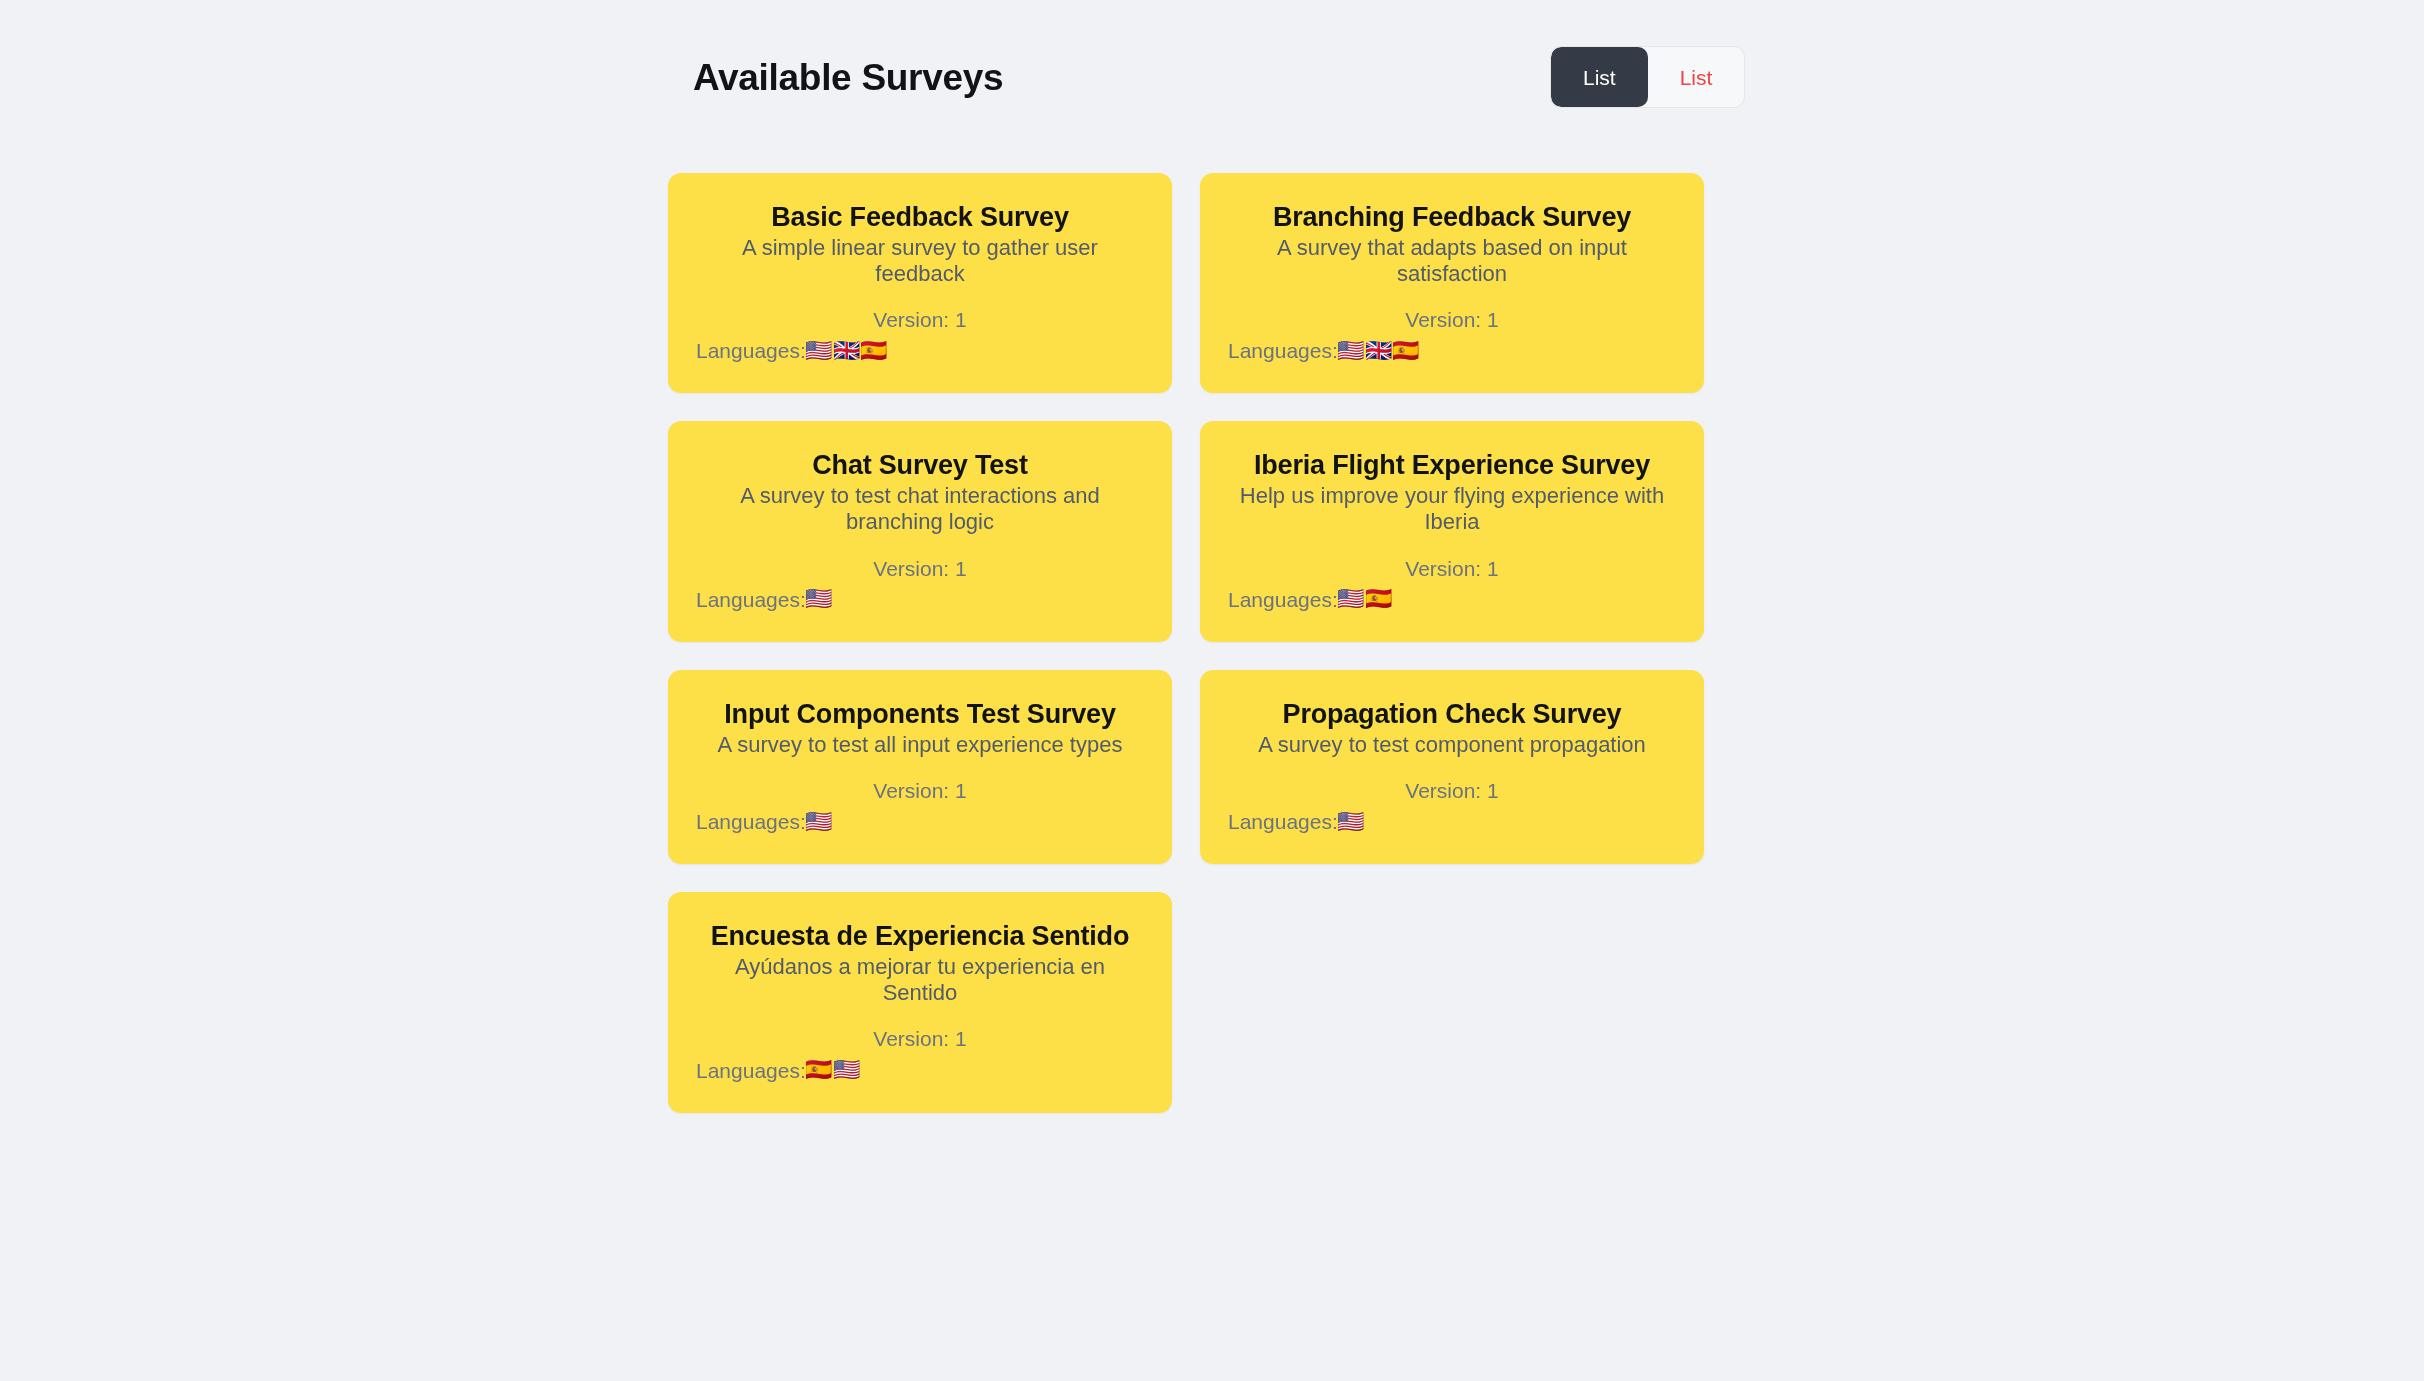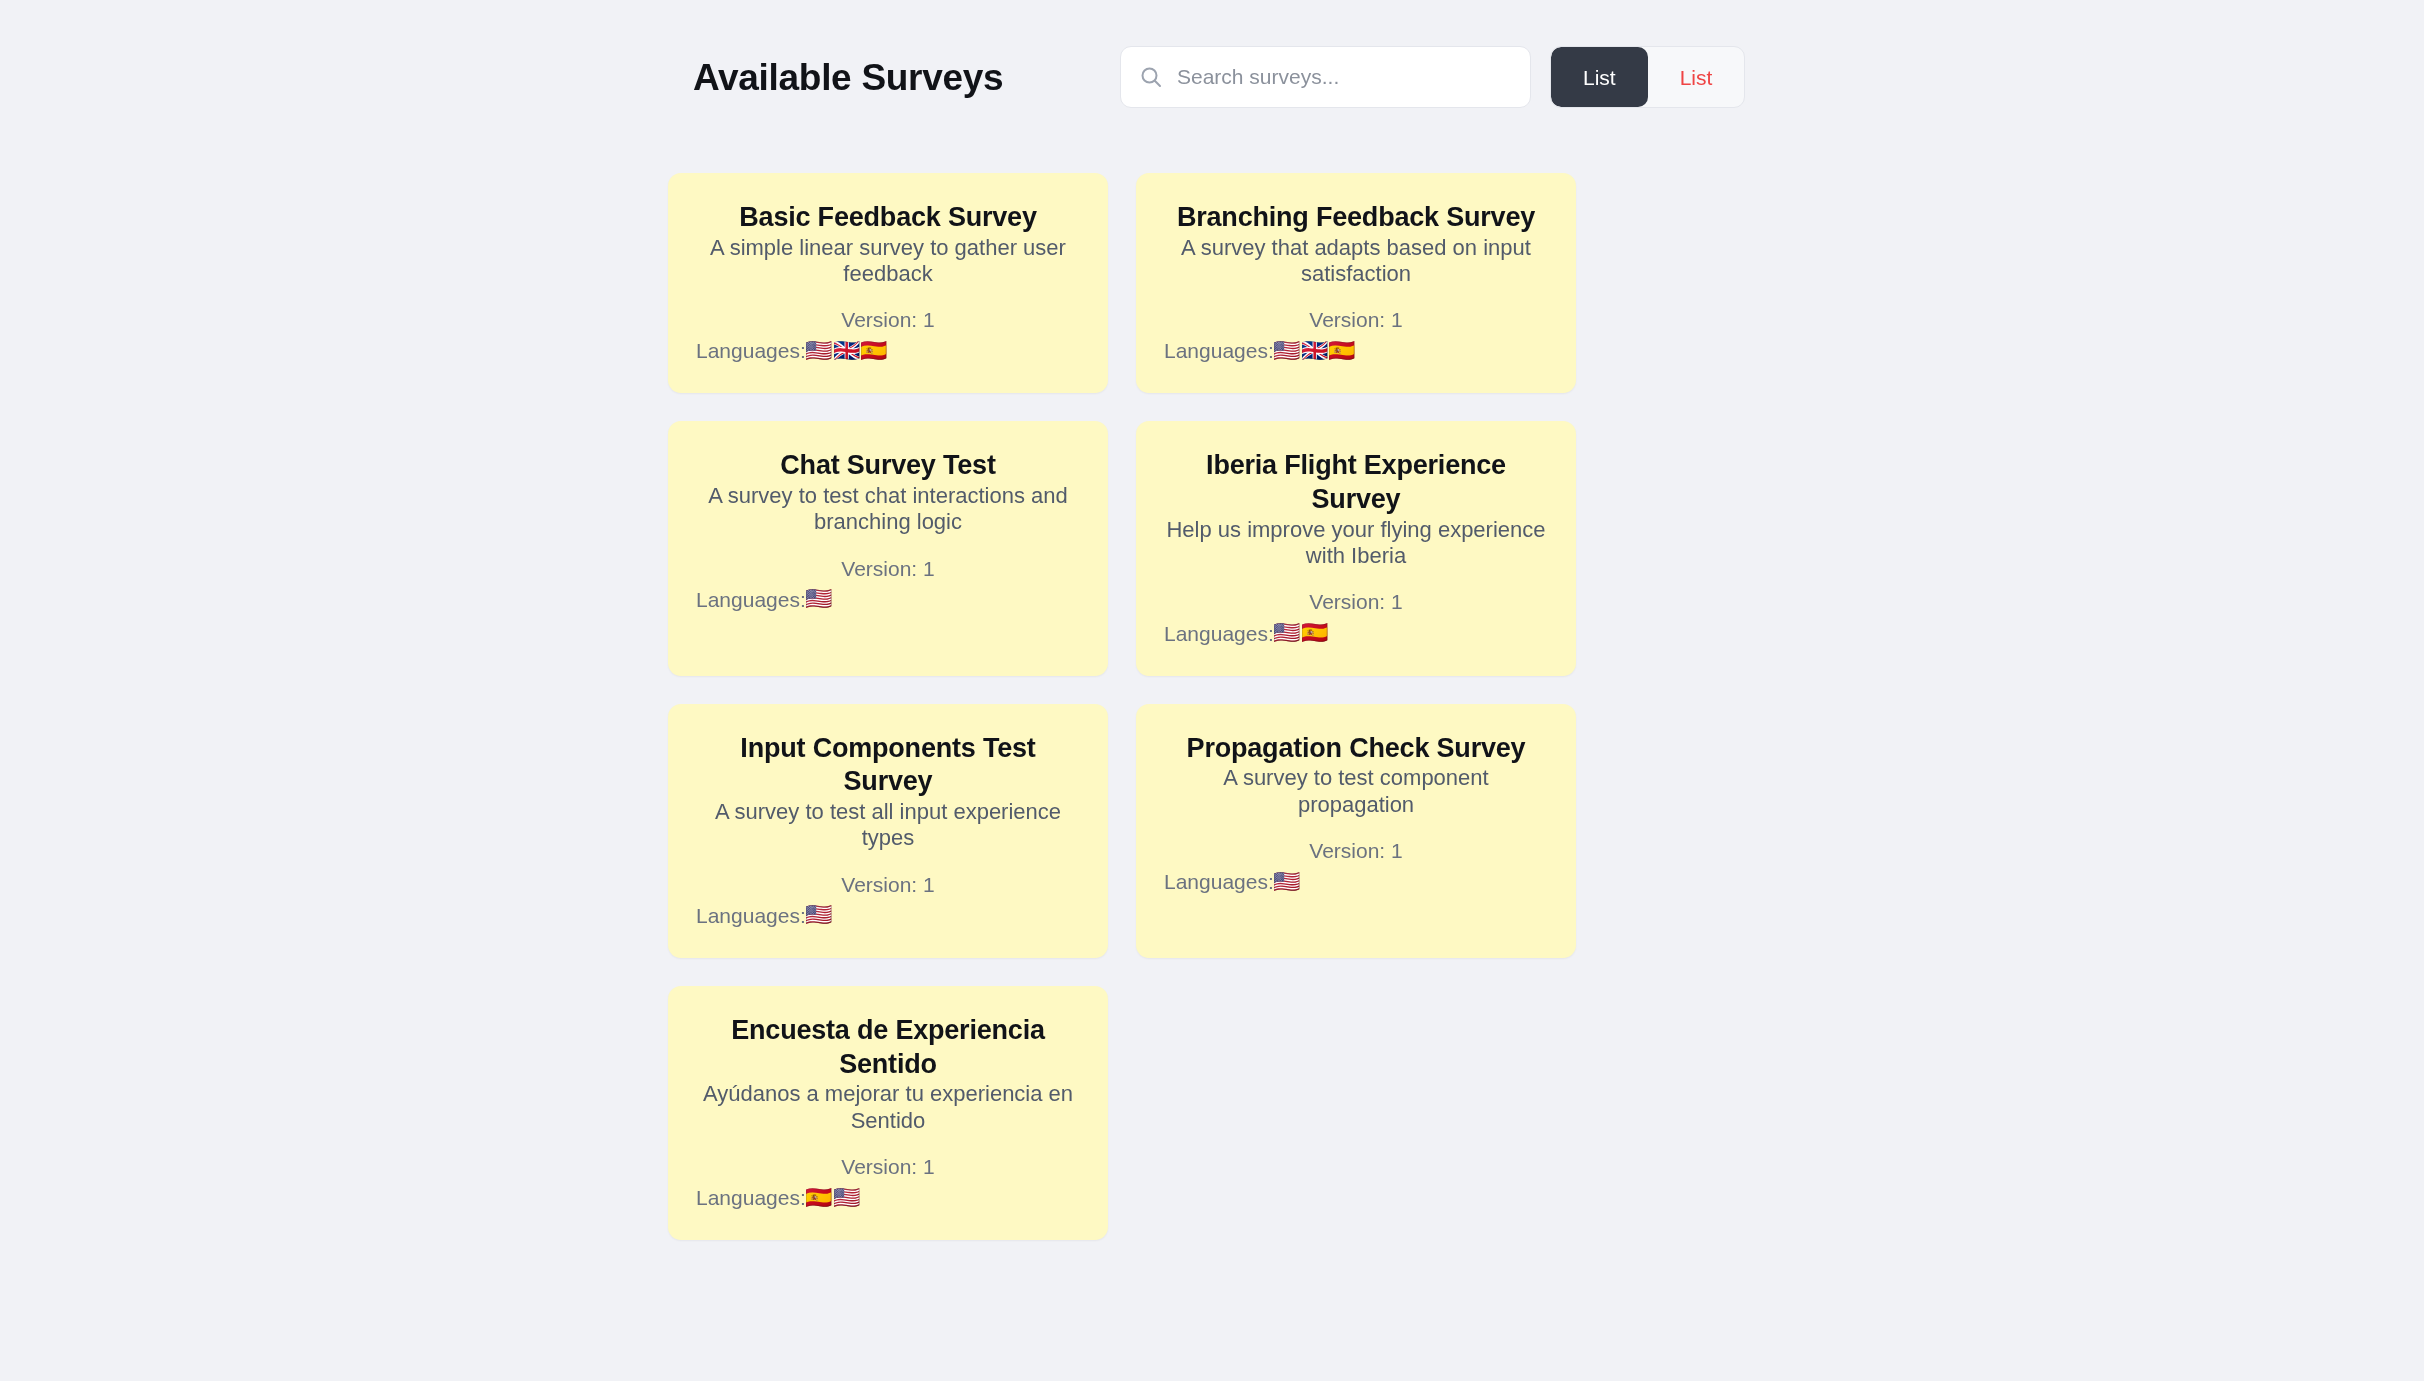--- a/index.html
+++ b/index.html
@@ -113,22 +113,22 @@
     top: 173px;
     left: 668px;
     width: 1108px;
     display: flex;
     flex-wrap: wrap;
     align-content: flex-start;
     gap: 28px 28px;
   }
 
   .card {
-    width: 440px;
-    background: #fef9c3;
+    width: 504px;
+    background: #fde047;
     border-radius: 13px;
     padding: 28px 28px 30px 28px;
     box-shadow: 0 1px 2px rgba(16, 24, 40, 0.05);
     display: flex;
     flex-direction: column;
     cursor: pointer;
   }
 
   .card-title {
     font-size: 27px;
@@ -174,27 +174,20 @@
 </style>
 </head>
 <body>
 
 <div class="page">
 
   <div class="header">
 
     <h1 class="page-title">Available Surveys</h1>
 
-    <div class="search-wrap">
-      <svg class="search-icon" viewBox="0 0 24 24" fill="none" stroke="currentColor" stroke-width="2" stroke-linecap="round" stroke-linejoin="round">
-        <circle cx="10.5" cy="10.5" r="7"></circle>
-        <line x1="15.8" y1="15.8" x2="21" y2="21"></line>
-      </svg>
-      <input class="search-input" type="text" placeholder="Search surveys..." style="">
-    </div>
 
     <div class="view-toggle">
       <button class="toggle-btn active">List</button>
       <button class="toggle-btn">List</button>
     </div>
 
   </div>
 
   <div class="grid" id="survey-grid">
       <div class="card">

